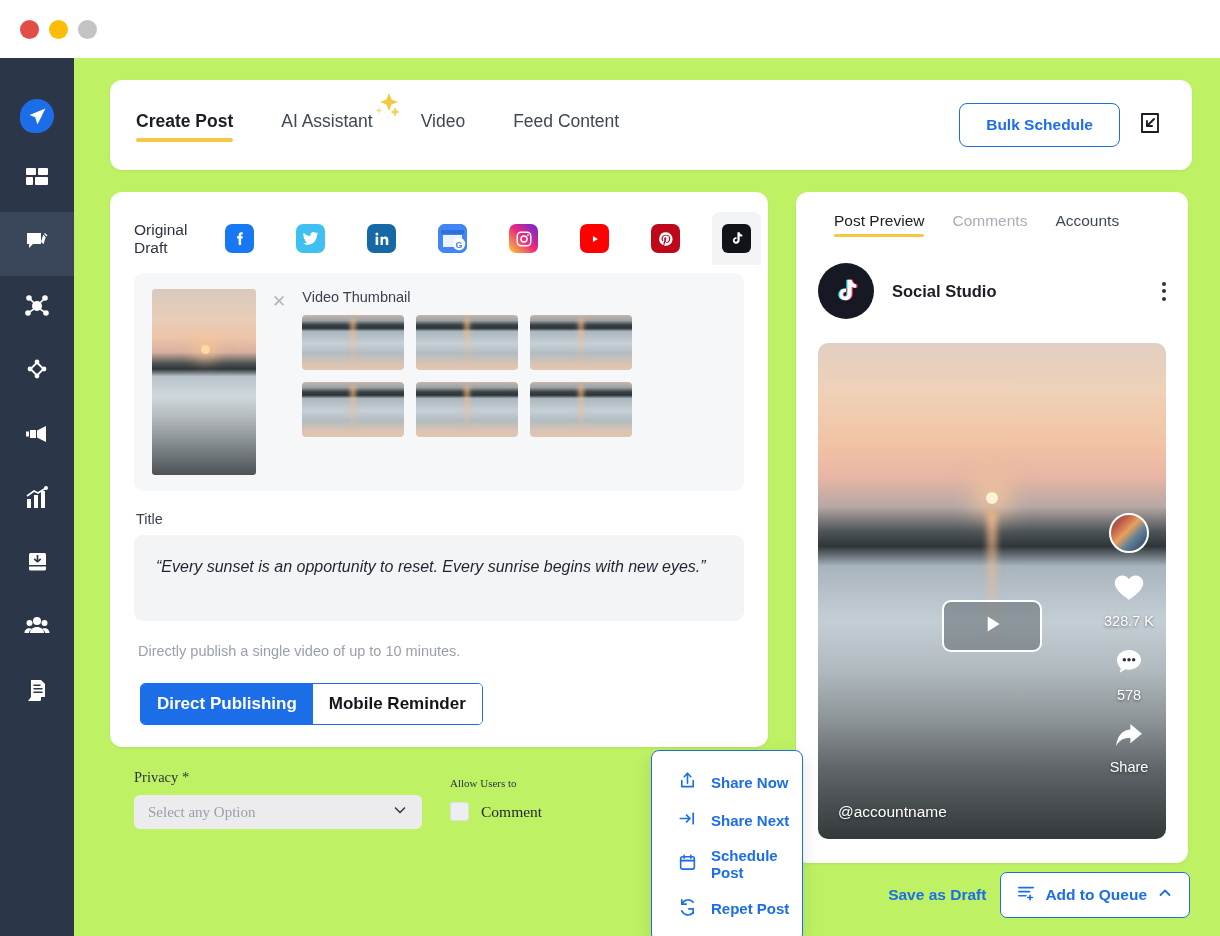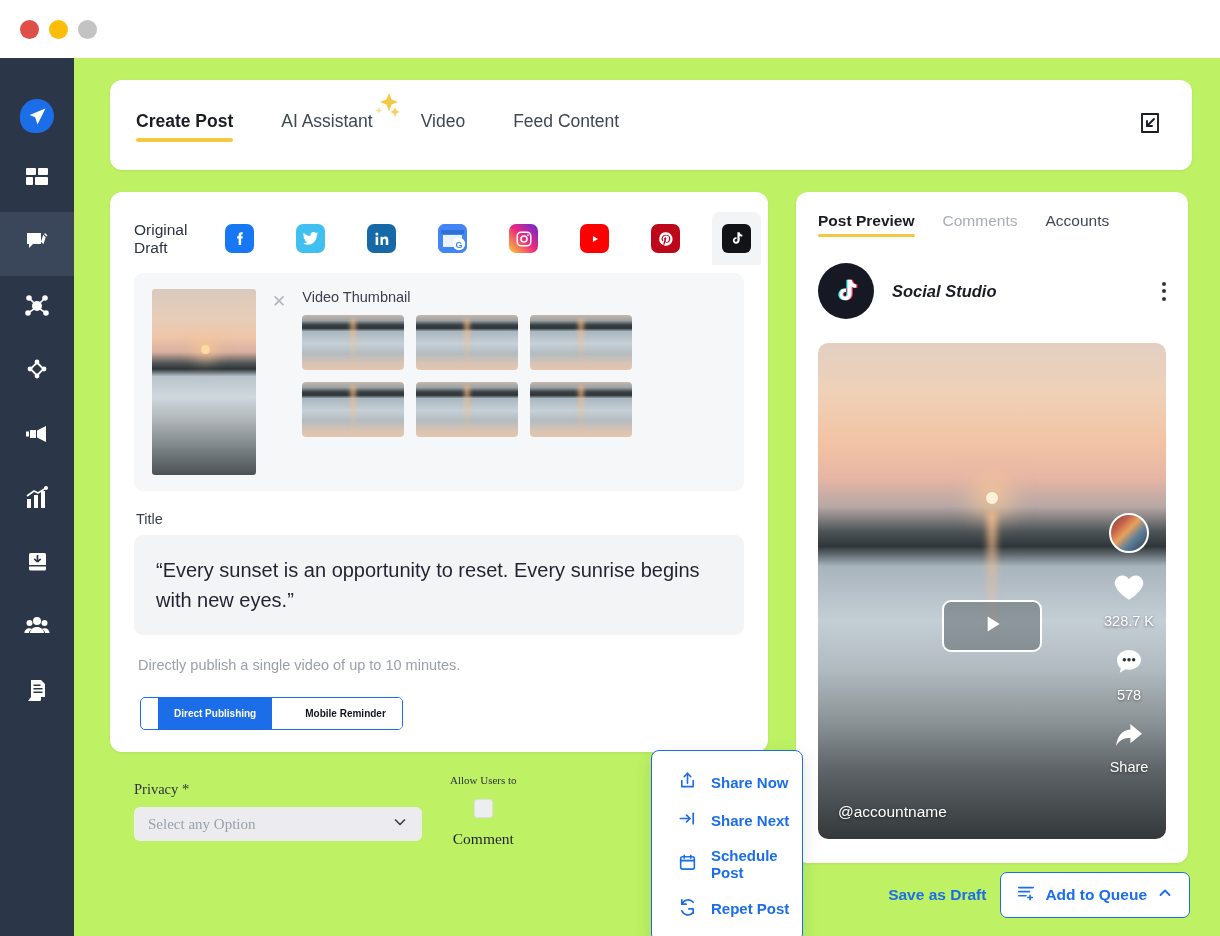--- a/index.html
+++ b/index.html
@@ -120,48 +120,49 @@
   }
   .thumb::after {
     content: ""; position: absolute; left: 50%; top: 8%; width: 5px; height: 48px;
     background: linear-gradient(180deg,rgba(255,190,130,.85),rgba(255,190,130,0));
     transform: translateX(-50%); filter: blur(2px);
   }
 
   .field-label { font-size: 14.5px; color: #3a414e; margin: 20px 0 8px 2px; }
   .title-box {
     background: #f3f4f6; border-radius: 9px; min-height: 86px;
-    padding: 20px 22px; font-size: 20px; color: #1f2430; line-height: 1.5;
+    padding: 20px 22px; font-size: 16px; color: #1f2430; line-height: 1.5;
     cursor: text;
+    font-style: italic;
   }
   .hint { font-size: 14.5px; color: #9aa0aa; margin: 22px 0 0 4px; }
 
   .seg {
     display: inline-flex; margin: 24px 0 0 6px;
     border: 1.4px solid #1c6ee8; border-radius: 5px; overflow: hidden;
   }
   .seg-btn {
-    font-size: 10px; font-weight: bold; padding: 10px 16px; cursor: pointer; margin-left: 17px;
+    font-size: 17px; font-weight: bold; padding: 10px 16px; cursor: pointer;
   }
   .seg-btn.on { background: #1c6ee8; color: #fff; }
   .seg-btn.off { background: #fff; color: #11151c; }
 
   
   .bottom-row {
     display: flex; gap: 28px; margin: 22px 0 0 24px; align-items: center; font-family: Liberation Serif, serif;
   }
   .priv-label { font-size: 14.5px; color: #2d3340; margin-bottom: 9px; }
   .select {
     width: 288px; height: 34px; background: #ececee; border-radius: 6px;
     display: flex; align-items: center; padding: 0 14px;
     font-size: 15px; color: #9aa0aa; cursor: pointer;
   }
   .select .chev { margin-left: auto; }
   .allow-label { font-size: 11px; color: #2d3340; margin-bottom: 13px; }
-  .cb-row { display: flex; align-items: center; gap: 12px; flex-direction: column; }
+  .cb-row { display: flex; align-items: center; gap: 12px; }
   .cb {
     width: 19px; height: 19px; border-radius: 3px;
     background: #eceef0; border: 1px solid #dcdfe3; cursor: pointer;
   }
   .cb-label { font-size: 15.5px; color: #1f2430; }
 
   .actions {
     position: absolute; right: 30px; bottom: 18px;
     display: flex; align-items: center; gap: 14px;
   }
@@ -186,27 +187,27 @@
     cursor: pointer;
   }
 
   
   .preview {
     background: #fff; border-radius: 12px; padding: 20px 22px 24px 22px;
     box-shadow: 0 1px 3px rgba(16,24,40,.07); min-height: 668px; position: relative;
   }
   .ptabs { display: flex; align-items: flex-end; gap: 28px; }
   .ptab { font-size: 15.5px; color: #3f4754; padding-bottom: 7px; position: relative; cursor: pointer; }
-  .ptab.active { font-weight: bold; color: #1a1d23; }
+  .ptab.active { font-weight: normal; color: #1a1d23; margin-left: 16px; }
   .ptab.muted { color: #a8adb6; }
   .ptab.active::after {
     content: ""; position: absolute; left: 0; right: 0; bottom: 0;
     height: 3.5px; background: #f5c842; border-radius: 2px;
   }
-  .acct-row { display: flex; align-items: center; gap: 18px; margin-top: 26px; font-style: italic; }
+  .acct-row { display: flex; align-items: center; gap: 18px; margin-top: 26px; }
   .avatar-tt {
     width: 56px; height: 56px; border-radius: 50%; background: #161823;
     display: flex; align-items: center; justify-content: center;
   }
   .acct-name { font-size: 16.5px; font-weight: bold; color: #1a1d23; }
   .kebab { margin-left: auto; cursor: pointer; display: flex; flex-direction: column; gap: 3.5px; }
   .kebab i { width: 4px; height: 4px; border-radius: 50%; background: #2d3340; display: block; }
 
   .video {
     margin-top: 24px; height: 496px; border-radius: 10px; position: relative; overflow: hidden;
@@ -383,20 +384,21 @@
             </span>
           </div>
           <div class="tab">
             <span>Video</span>
           </div>
           <div class="tab">
             <span>Feed Content</span>
           </div>
         </div>
         <div class="hdr-right">
+          <button class="bulk-btn">Bulk Schedule</button>
           <span style="cursor:pointer">
             <svg width="24" height="24" viewBox="0 0 24 24" fill="none" stroke="#1a1d23" stroke-width="1.9">
               <path d="M4 3h16v18H4z" stroke-linejoin="round"></path>
               <path d="M16 8 9 15" stroke-linecap="round"></path>
               <path d="M9 10v5h5" stroke-linecap="round" stroke-linejoin="round"></path>
             </svg>
           </span>
         </div>
       </div>
 

